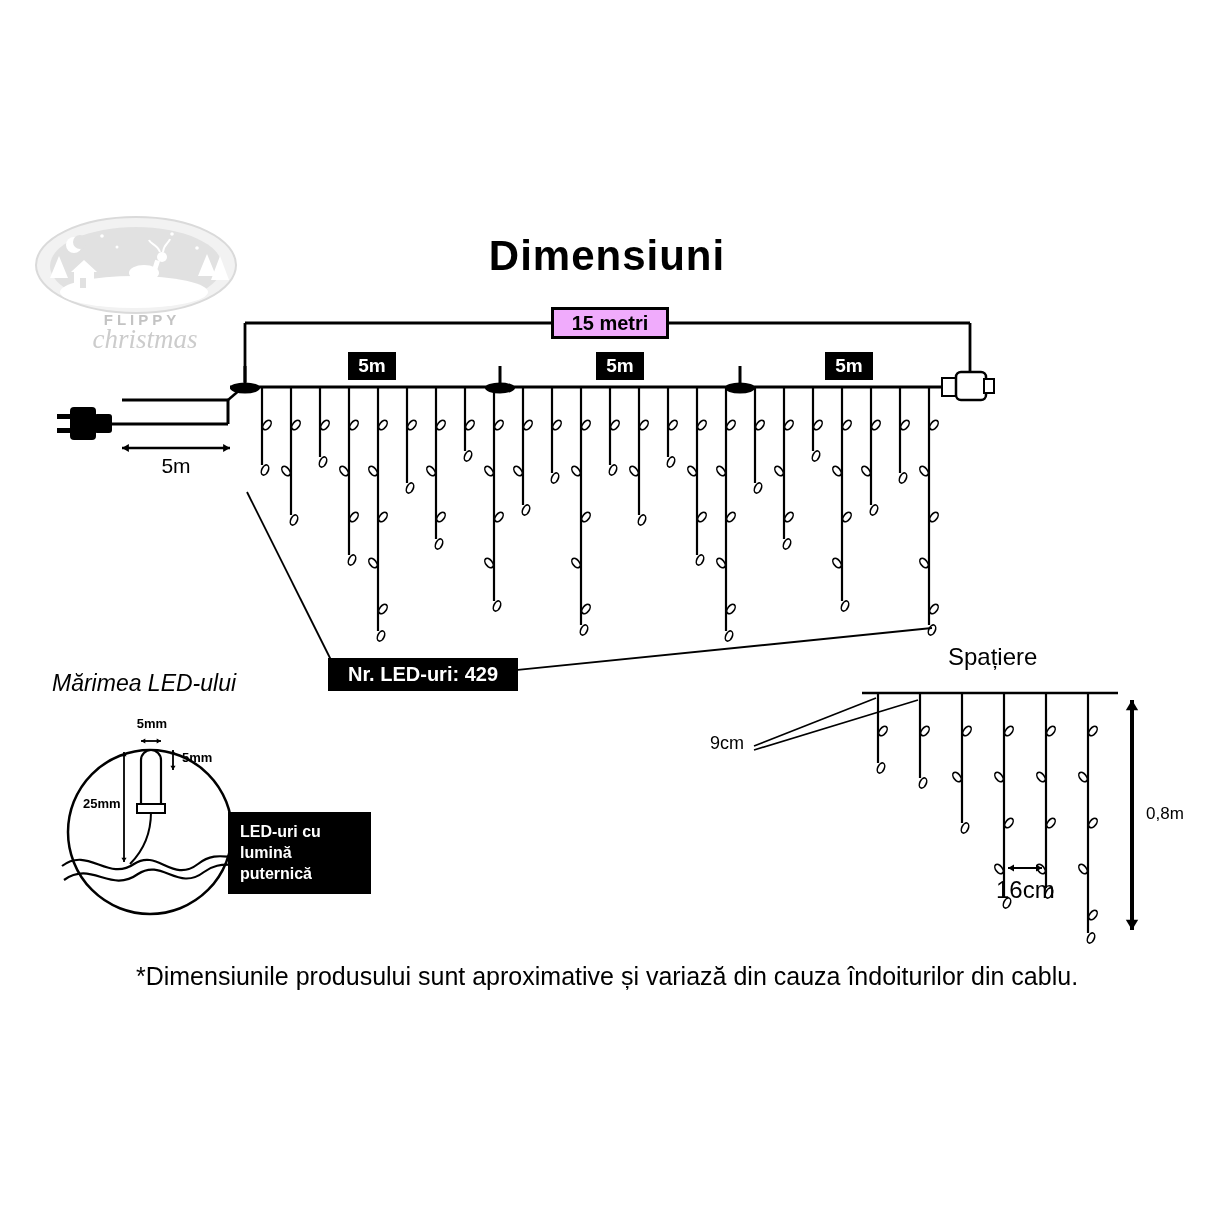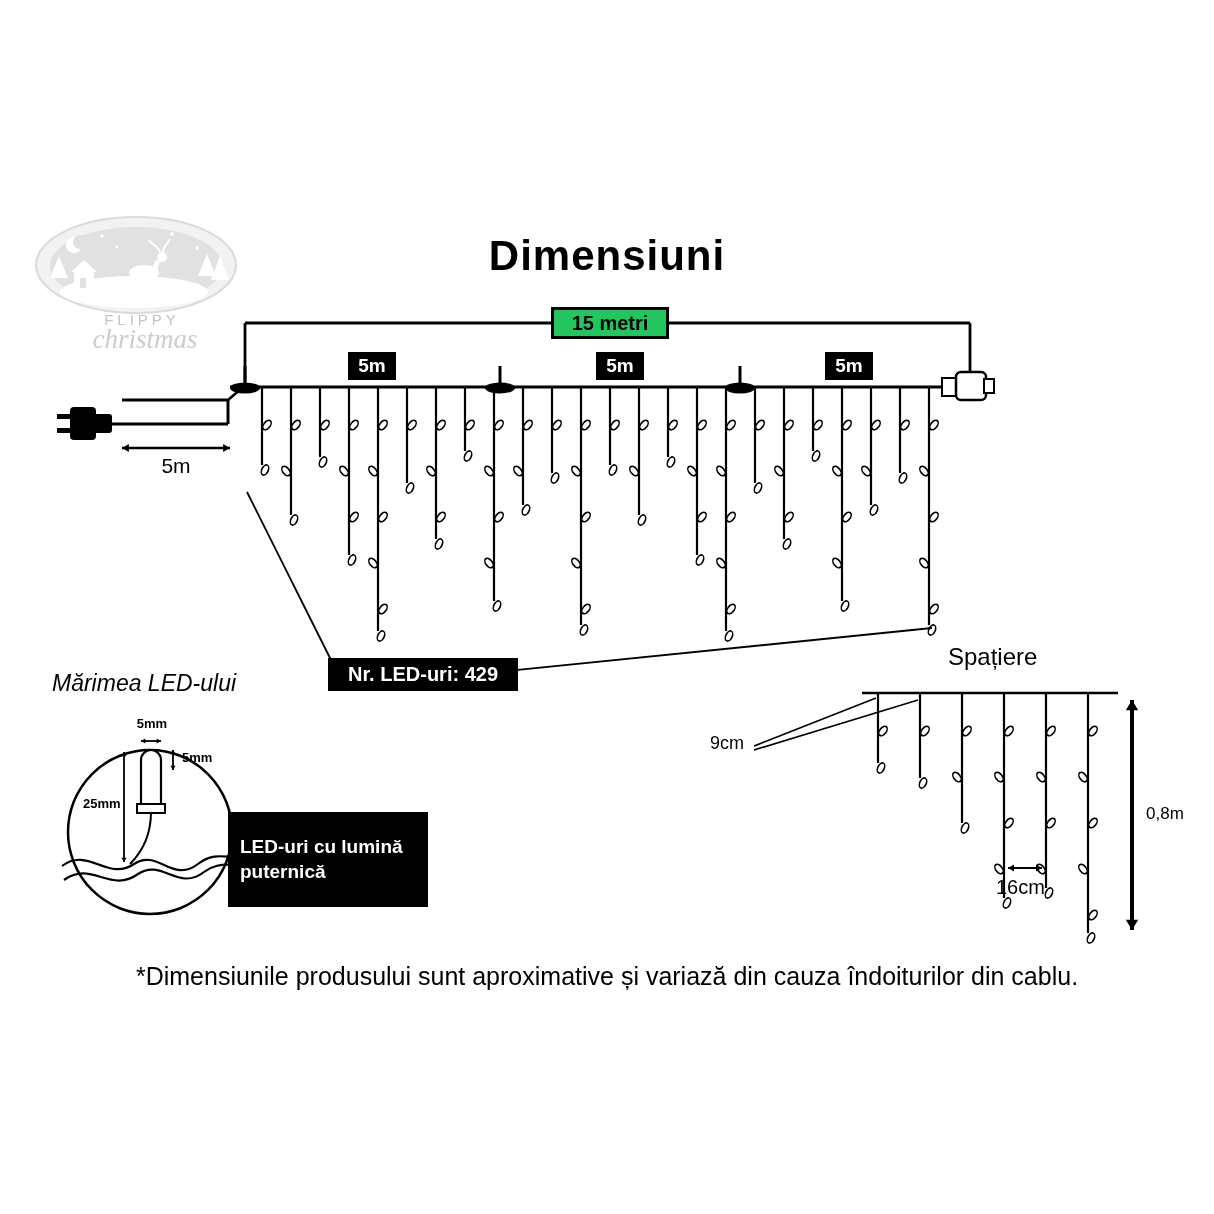--- a/index.html
+++ b/index.html
@@ -1,41 +1,41 @@
 <!DOCTYPE html>
 <html><head>
 <meta charset="utf-8">
 <style>
   * { margin:0; padding:0; box-sizing:border-box; }
   html,body { background:#fff; }
   body { width:1214px; height:1214px; font-family:"Liberation Sans",sans-serif; color:#000; }
   .canvas { position:relative; width:1214px; height:1214px; background:#fff; overflow:hidden; }
   .abs { position:absolute; }
   .title { left:0; top:232px; width:100%; text-align:center; font-size:42px; font-weight:700; letter-spacing:1px; }
-  .len15 { left:551px; top:307px; width:118px; height:32px; background:#22c55e; border:3px solid #000;
+  .len15 { left:551px; top:307px; width:118px; height:32px; background:#f0abfc; border:3px solid #000;
            display:flex; align-items:center; justify-content:center; font-size:20px; font-weight:700; }
   .blackbox { background:#000; color:#fff; font-weight:700; }
   .sec5m { width:48px; height:28px; top:352px; display:flex; align-items:center; justify-content:center; font-size:19px; }
   .sec5m-0 { left:348px; } .sec5m-1 { left:596px; } .sec5m-2 { left:825px; }
   .lead5m { left:146px; top:454px; width:60px; text-align:center; font-size:21px; }
   .connectbox { left:1008px; top:344px; width:130px; padding:9px 11px; font-size:19px; line-height:1.32; }
   .nrled { left:328px; top:658px; padding:5px 20px; font-size:20px; white-space:nowrap; }
   .marimea { left:52px; top:670px; font-size:23px;font-style:italic; }
   .dimlbl { font-size:13px;font-weight:bold; }
   .d5w { left:134px; top:716px; width:36px; text-align:center; }
   .d5c { left:182px; top:750px; }
   .d25 { left:83px; top:796px; }
-  .brightbox { left:228px; top:812px; width:200px; padding:23px 12px; font-size:19px; line-height:1.3; }
+  .brightbox { left:228px; top:812px; width:143px; padding:10px 12px; font-size:16px; line-height:1.3; }
   .spatiere { left:948px; top:643px; font-size:24px; }
   .cm9 { left:710px; top:733px; font-size:18px; }
-  .cm16 { left:996px; top:876px; width:56px; text-align:left; font-size:20px; }
+  .cm16 { left:996px; top:876px; width:56px; text-align:left; font-size:24px; }
   .m07 { left:1146px; top:804px; font-size:17px; }
   .disclaimer { left:0; top:962px; width:100%; text-align:center; font-size:25px; }
   .logo-flippy { left:92px; top:311px; width:100px; text-align:center; font-size:15px; letter-spacing:4px;
-                 color:#c3c3c3; font-weight:400; }
+                 color:#c3c3c3; font-weight:700; }
   .logo-christmas { left:80px; top:324px; width:130px; text-align:center; font-size:27px; color:#cccccc;
                     font-family:Liberation Serif, serif; font-style:italic; }
 </style>
 </head>
 <body>
 
 <div class="canvas">
 
   <svg id="art" class="abs" style="left:0;top:0" width="1214" height="1214" viewBox="0 0 1214 1214">
     <g id="g-bracket">

